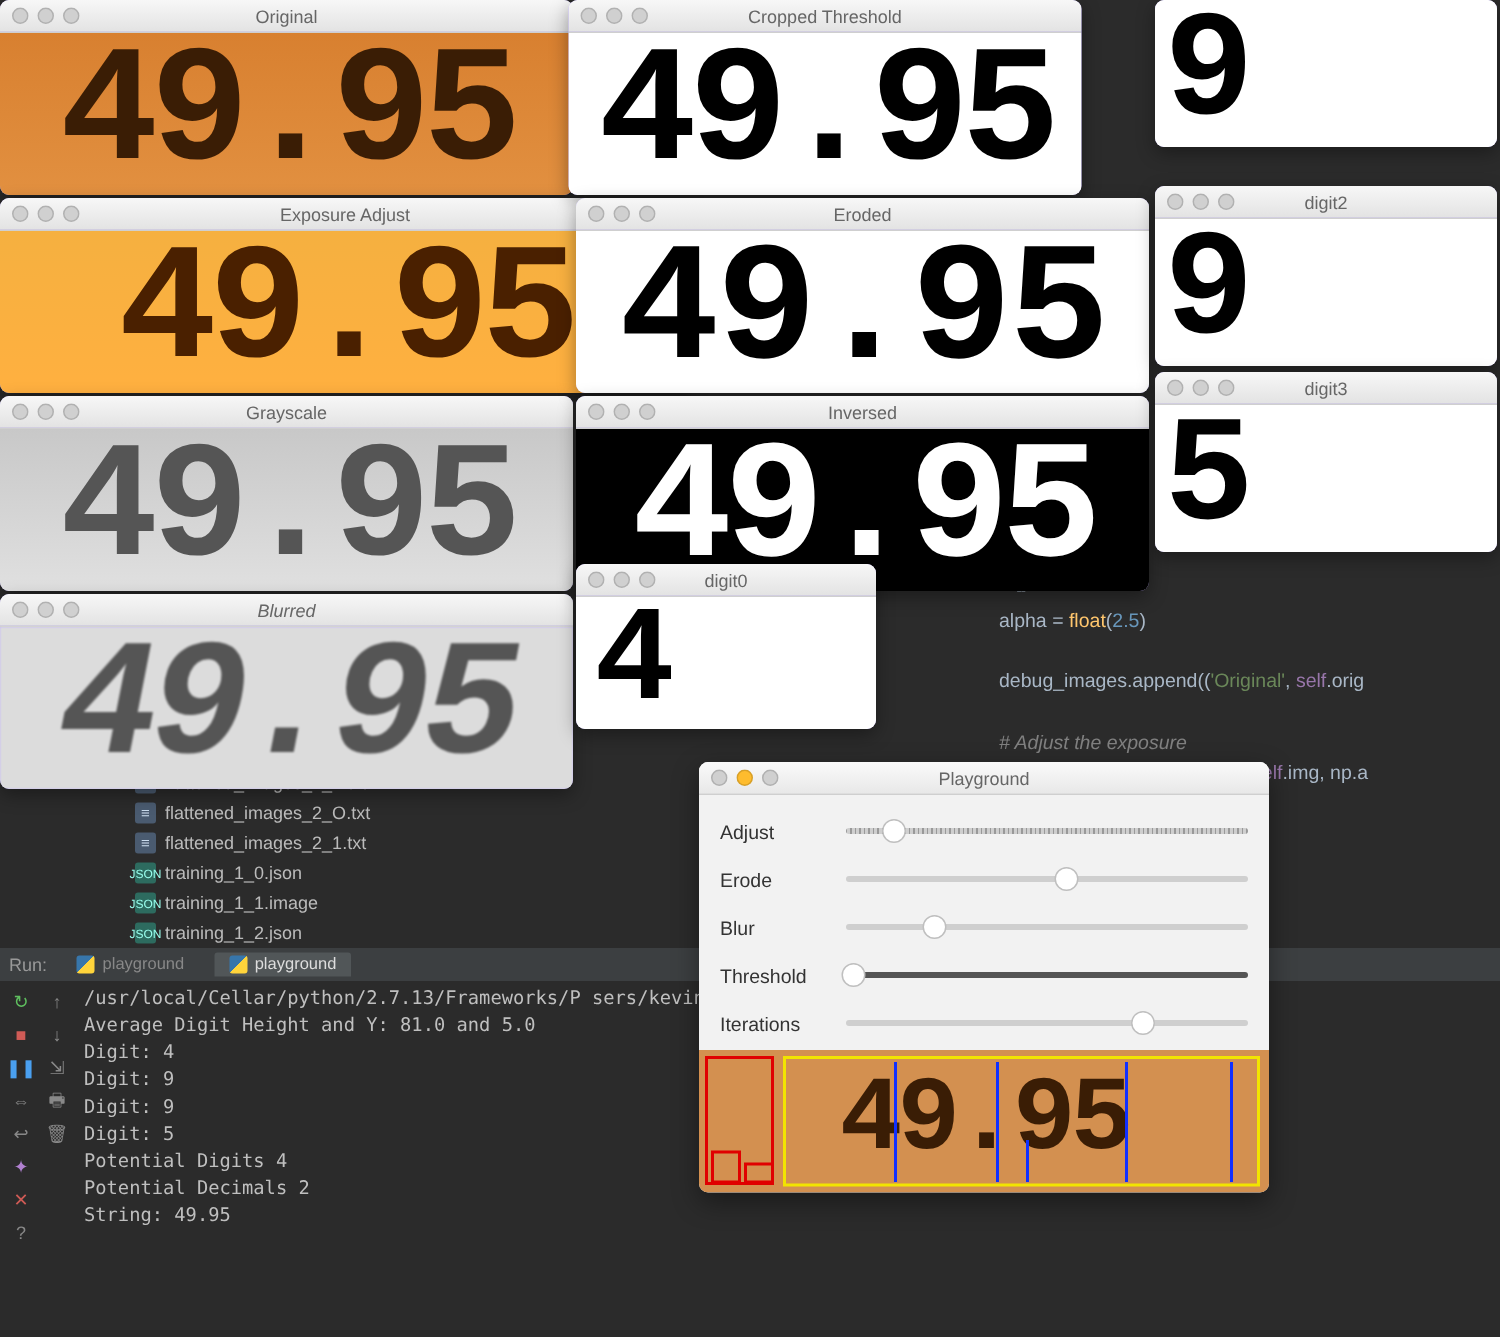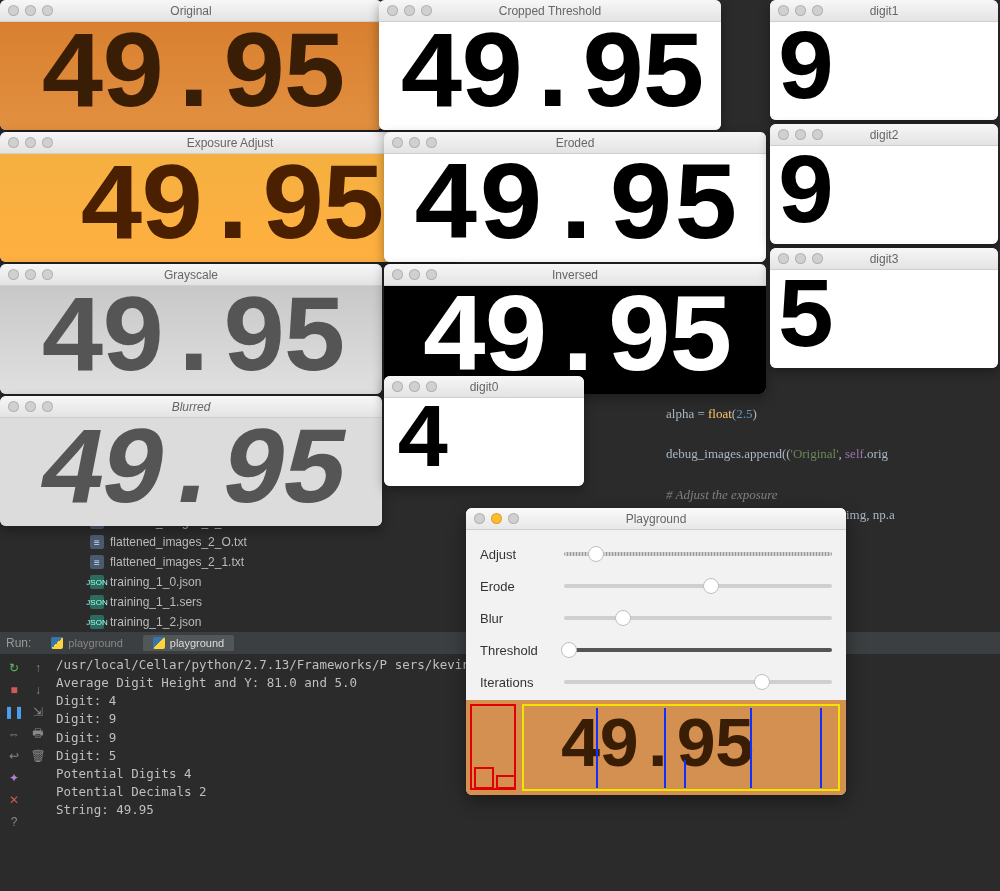--- a/index.html
+++ b/index.html
@@ -67,21 +67,21 @@
   .dig-gray   { background: linear-gradient(#c8c8c8,#e0e0e0); color:#555; }
   .dig-blur   { background: #dcdcdc; color:#555; filter: blur(0.6px); }
   .dig-bw     { background:#fff; color:#000; }
   .dig-inv    { background:#000; color:#fff; }
 
   
   .editor {
     position: absolute;
     right: 0; top: 370px;
     width: 340px;
-    font-family: Liberation Serif, serif;
+    font-family: Liberation Sans, sans-serif;
     font-size: 13px;
     line-height: 1.55;
     color: #a9b7c6;
     background: #2b2b2b;
     padding: 8px 6px;
   }
   .editor .fn { color: #ffc66d; }
   .editor .num { color: #6897bb; }
   .editor .str { color: #6a8759; }
   .editor .cmt { color: #808080; font-style: italic; }
@@ -195,21 +195,21 @@
   <div class="tree-row">
       <span class="ficon">≡</span>
       <span>flattened_images_2_1.txt</span>
     </div>
   <div class="tree-row">
       <span class="ficon json">JSON</span>
       <span>training_1_0.json</span>
     </div>
   <div class="tree-row">
       <span class="ficon json">JSON</span>
-      <span>training_1_1.sers</span>
+      <span>training_1_1.image</span>
     </div>
   <div class="tree-row">
       <span class="ficon json">JSON</span>
       <span>training_1_2.json</span>
     </div>
 </div>
 
 <div class="runbar">
   <span>Run:</span>
   <span class="runtab inactive">
@@ -354,28 +354,20 @@
         <span class="dot"></span>
         <span class="dot"></span>
         <span class="dot"></span>
       </div>
     <div class="title">digit0</div>
     </div>
   <div class="content dig-bw seg" style="height:88px;font-size:90px;justify-content:flex-start;padding-left:12px;">4</div>
 </div>
 
 <div class="win" style="left:770px;top:0;width:228px;">
-  <div class="titlebar">
-      <div class="traffic">
-        <span class="dot"></span>
-        <span class="dot"></span>
-        <span class="dot"></span>
-      </div>
-    <div class="title">digit1</div>
-    </div>
   <div class="content dig-bw seg" style="height:98px;font-size:100px;justify-content:flex-start;padding-left:6px;">9</div>
 </div>
 <div class="win" style="left:770px;top:124px;width:228px;">
   <div class="titlebar">
       <div class="traffic">
         <span class="dot"></span>
         <span class="dot"></span>
         <span class="dot"></span>
       </div>
     <div class="title">digit2</div>

